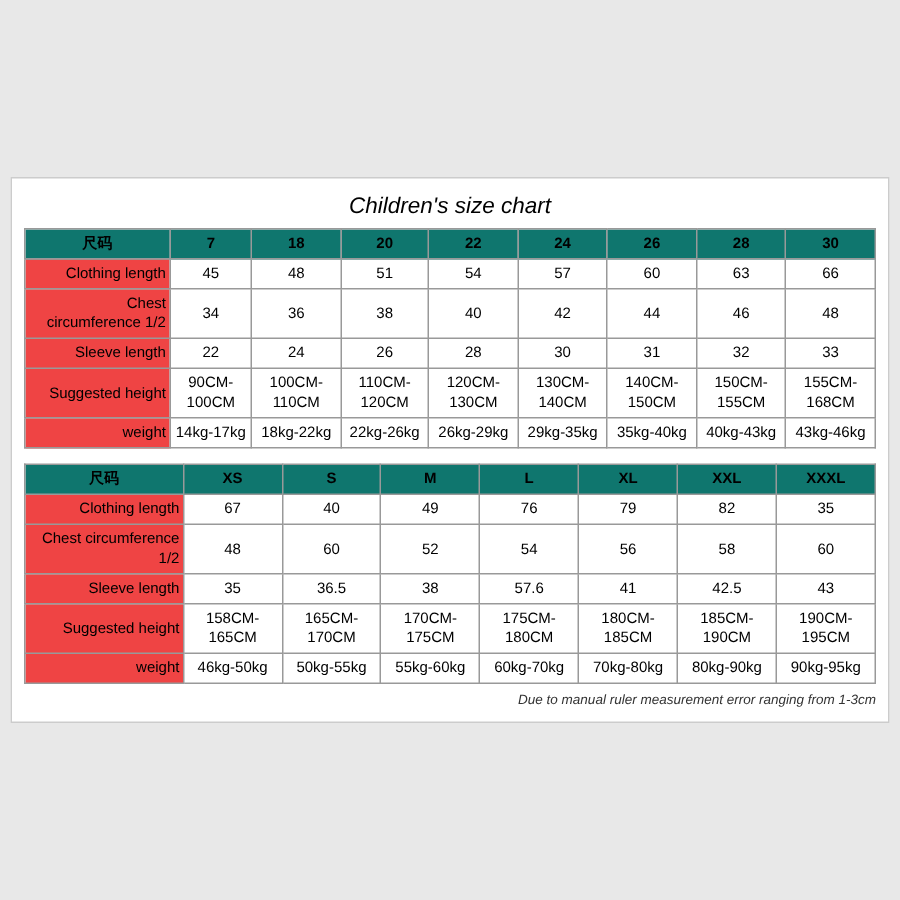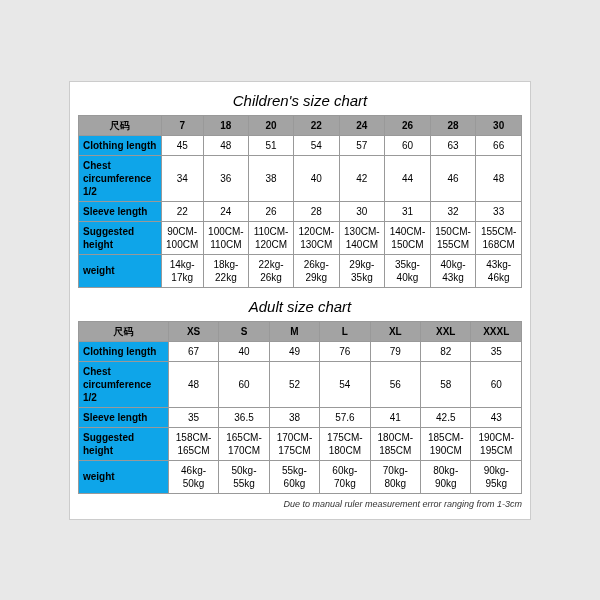--- a/index.html
+++ b/index.html
@@ -9,21 +9,21 @@
       justify-content: center;
       align-items: center;
       width: 600px;
       height: 600px;
       font-family: Arial, sans-serif;
     }
     .chart-container {
       background: #fff;
       border: 1px solid #ccc;
       padding: 10px 8px;
-      width: 462px;
+      width: 586px;
     }
     .chart-title {
       text-align: center;
       font-size: 15px;
       font-weight: normal;
       margin-bottom: 6px;
       font-style: italic;
     }
     table {
       width: 100%;
@@ -31,28 +31,28 @@
       font-size: 10px;
     }
     th, td {
       border: 1px solid #999;
       text-align: center;
       padding: 3px 2px;
       vertical-align: middle;
       line-height: 1.3;
     }
     th {
-      background: #a3a3a3;
+      background: #0f766e;
       font-weight: bold;
     }
     .row-header {
-      text-align: left;
+      text-align: right;
       padding-left: 4px;
-      font-weight: bold;
-      background: #0ea5e9;
+      font-weight: normal;
+      background: #ef4444;
     }
     .section-gap {
       height: 10px;
     }
     .footer-note {
       text-align: right;
       font-size: 9px;
       margin-top: 5px;
       color: #333;
       font-style: italic;
@@ -133,21 +133,20 @@
           <td>29kg-35kg</td>
           <td>35kg-40kg</td>
           <td>40kg-43kg</td>
           <td>43kg-46kg</td>
         </tr>
       </tbody>
   </table>
 
   <div class="section-gap"></div>
 
-  <div class="chart-title">Adult size chart</div>
   <table>
     <thead>
       <tr>
       <th>尺码</th>
           <th>XS</th>
           <th>S</th>
           <th>M</th>
           <th>L</th>
           <th>XL</th>
           <th>XXL</th>

